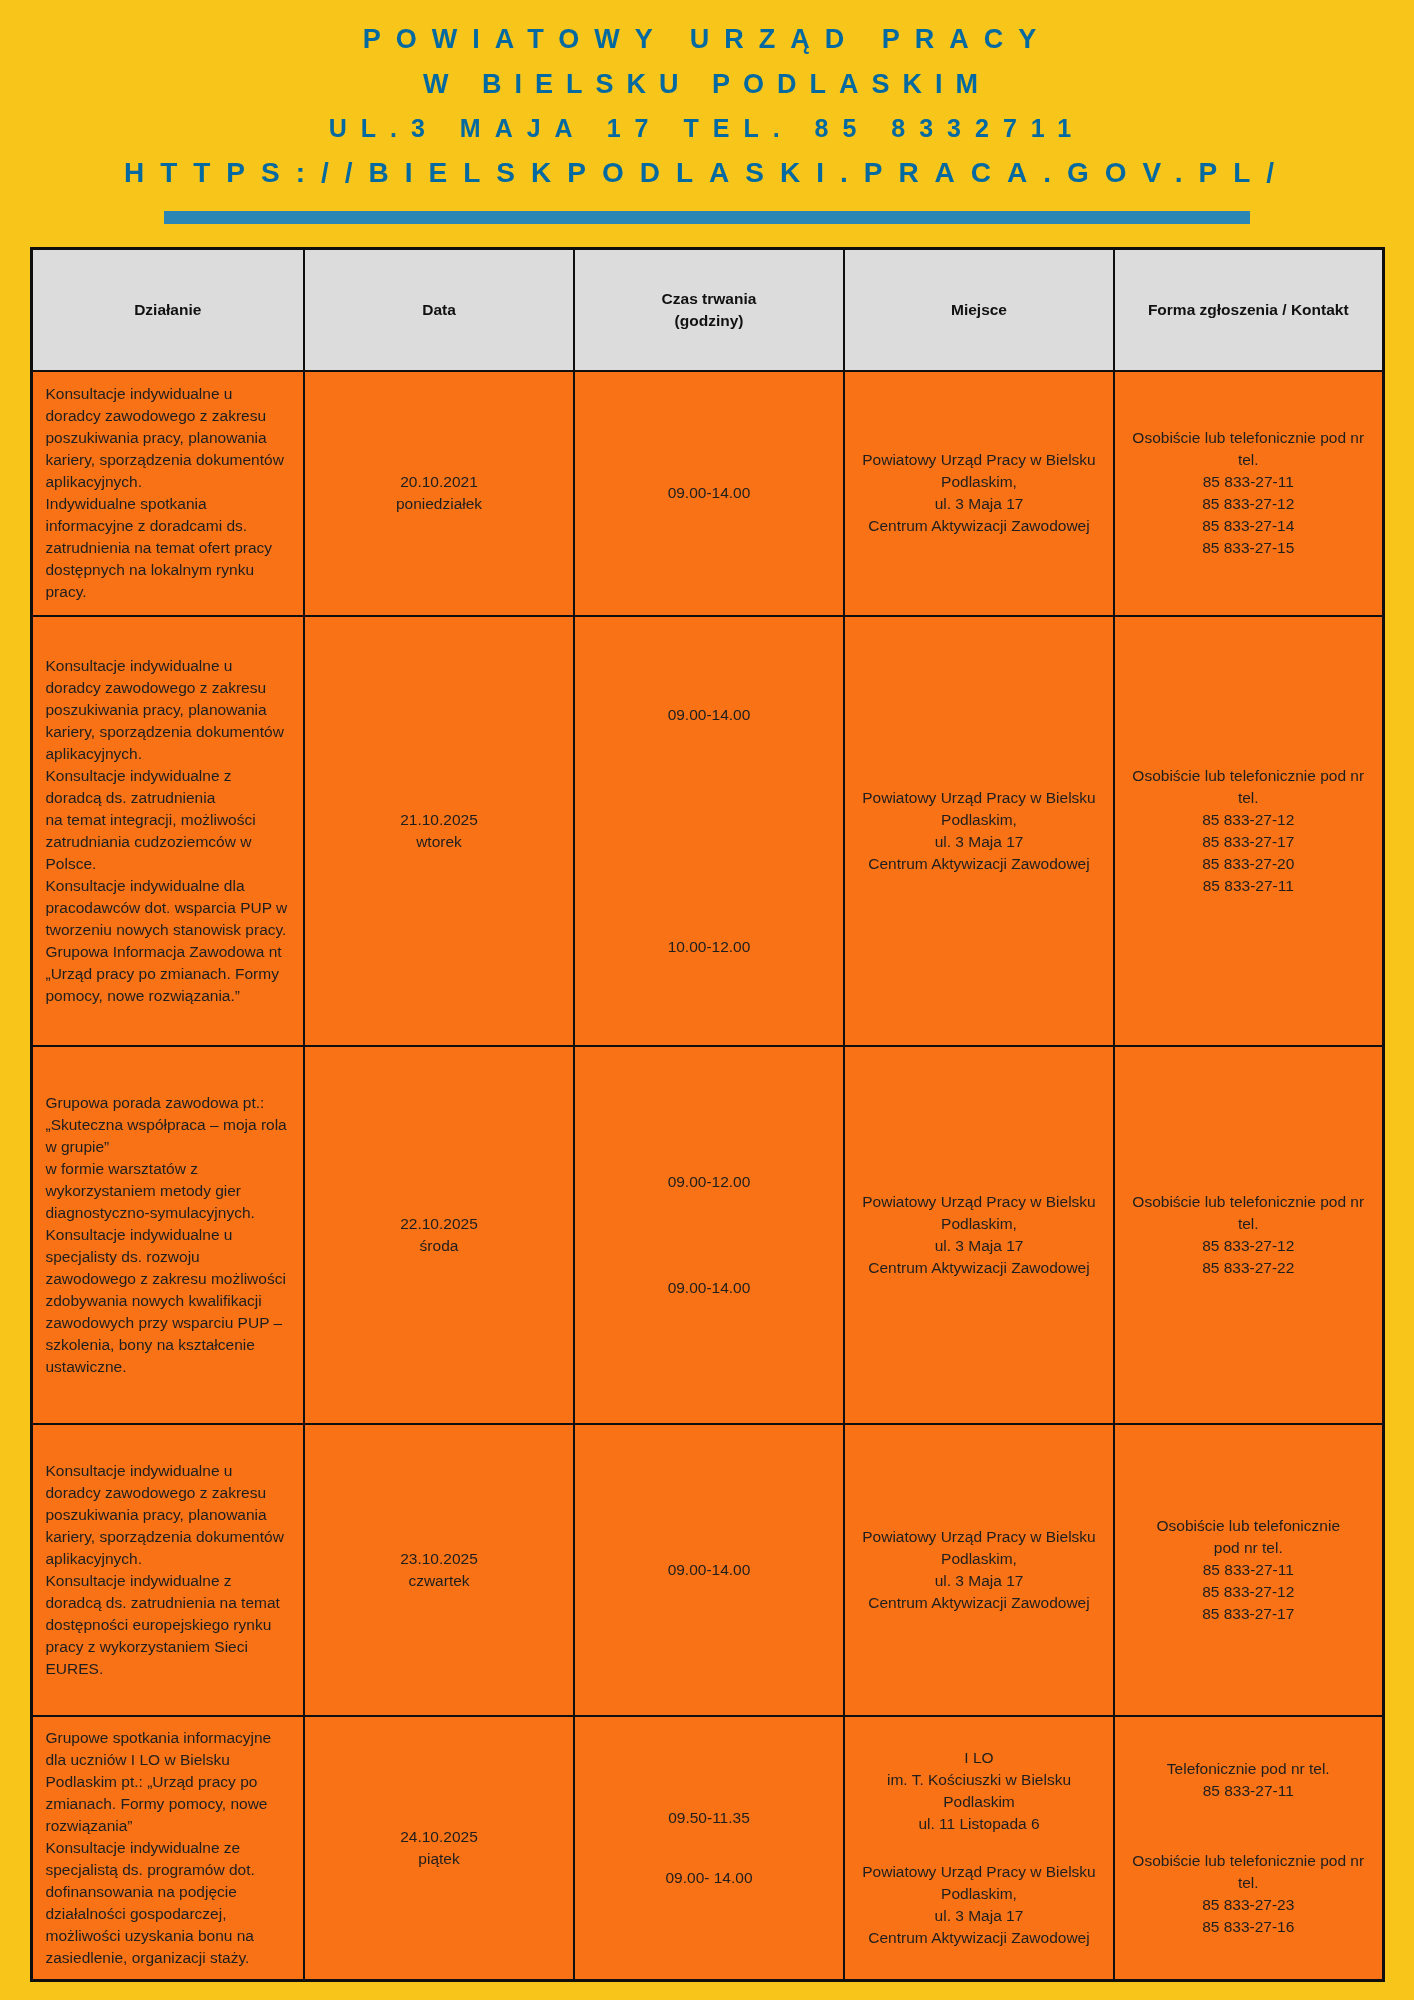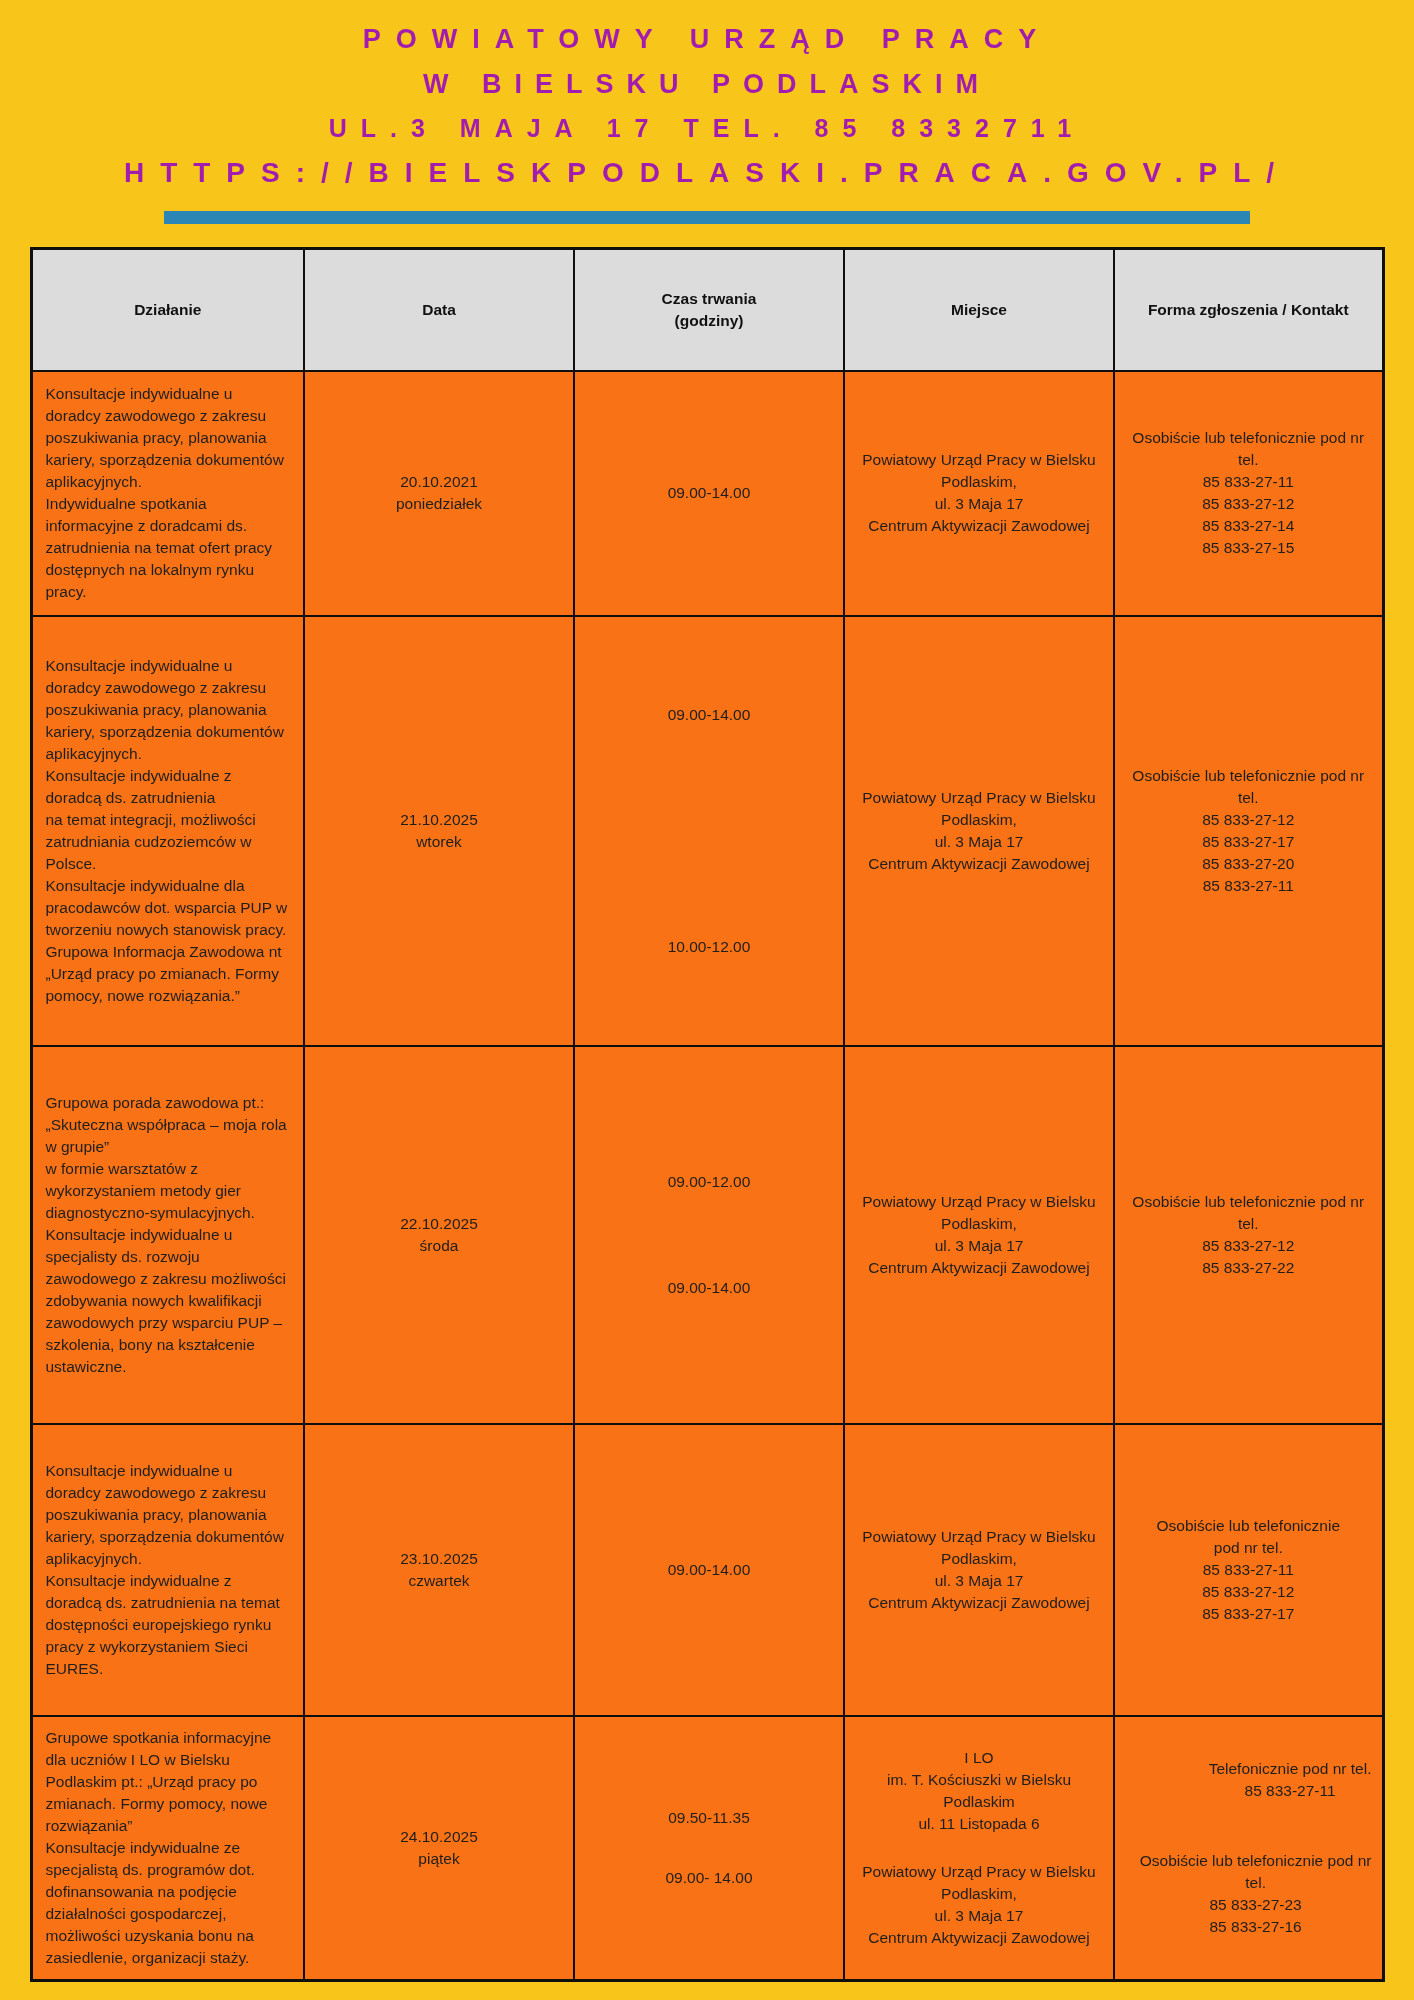--- a/index.html
+++ b/index.html
@@ -10,21 +10,21 @@
     background: #F8C51A;
     font-family: "Liberation Sans", "DejaVu Sans", sans-serif;
     color: #1e1e1e;
     overflow: hidden;
   }
 
   
   .poster-header {
     padding-top: 18px;
     text-align: center;
-    color: #a21caf;
+    color: #0369a1;
     font-weight: bold;
   }
   .poster-header .line {
     white-space: nowrap;
   }
   .h-line1 { font-size: 27px; letter-spacing: 15px; margin: 6px 0 14px; }
   .h-line2 { font-size: 27px; letter-spacing: 13px; margin: 0 0 14px; }
   .h-line3 { font-size: 25px; letter-spacing: 14px; margin: 0 0 14px; }
   .h-line4 { font-size: 28px; letter-spacing: 16px; margin: 4px; }
 
@@ -78,21 +78,21 @@
   .stack {
     display: flex;
     flex-direction: column;
     align-items: center;
     justify-content: center;
   }
   .gap-times-r2 { gap: 210px; }
   .gap-times-r3 { gap: 84px; }
   .gap-times-r5 { gap: 38px; }
   .gap-places-r5 { gap: 26px; }
-  .gap-contacts-r5 { gap: 48px; align-items: flex-end; }
+  .gap-contacts-r5 { gap: 48px; }
 </style>
 </head>
 <body>
 
 <header class="poster-header">
   <div class="line h-line1">POWIATOWY URZĄD PRACY</div>
   <div class="line h-line2">W BIELSKU PODLASKIM</div>
   <div class="line h-line3">UL.3 MAJA 17 TEL. 85 8332711</div>
   <div class="line h-line4">HTTPS://BIELSKPODLASKI.PRACA.GOV.PL/</div>
   <div class="divider-bar"></div>

